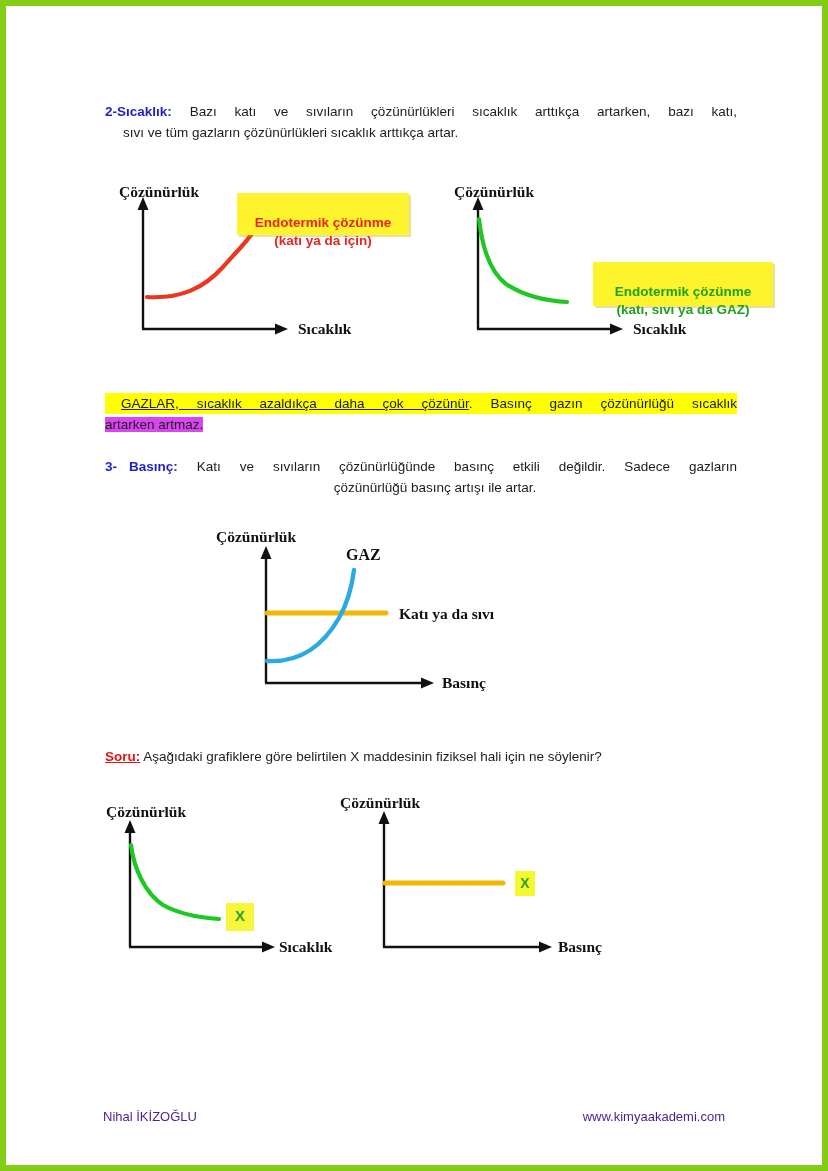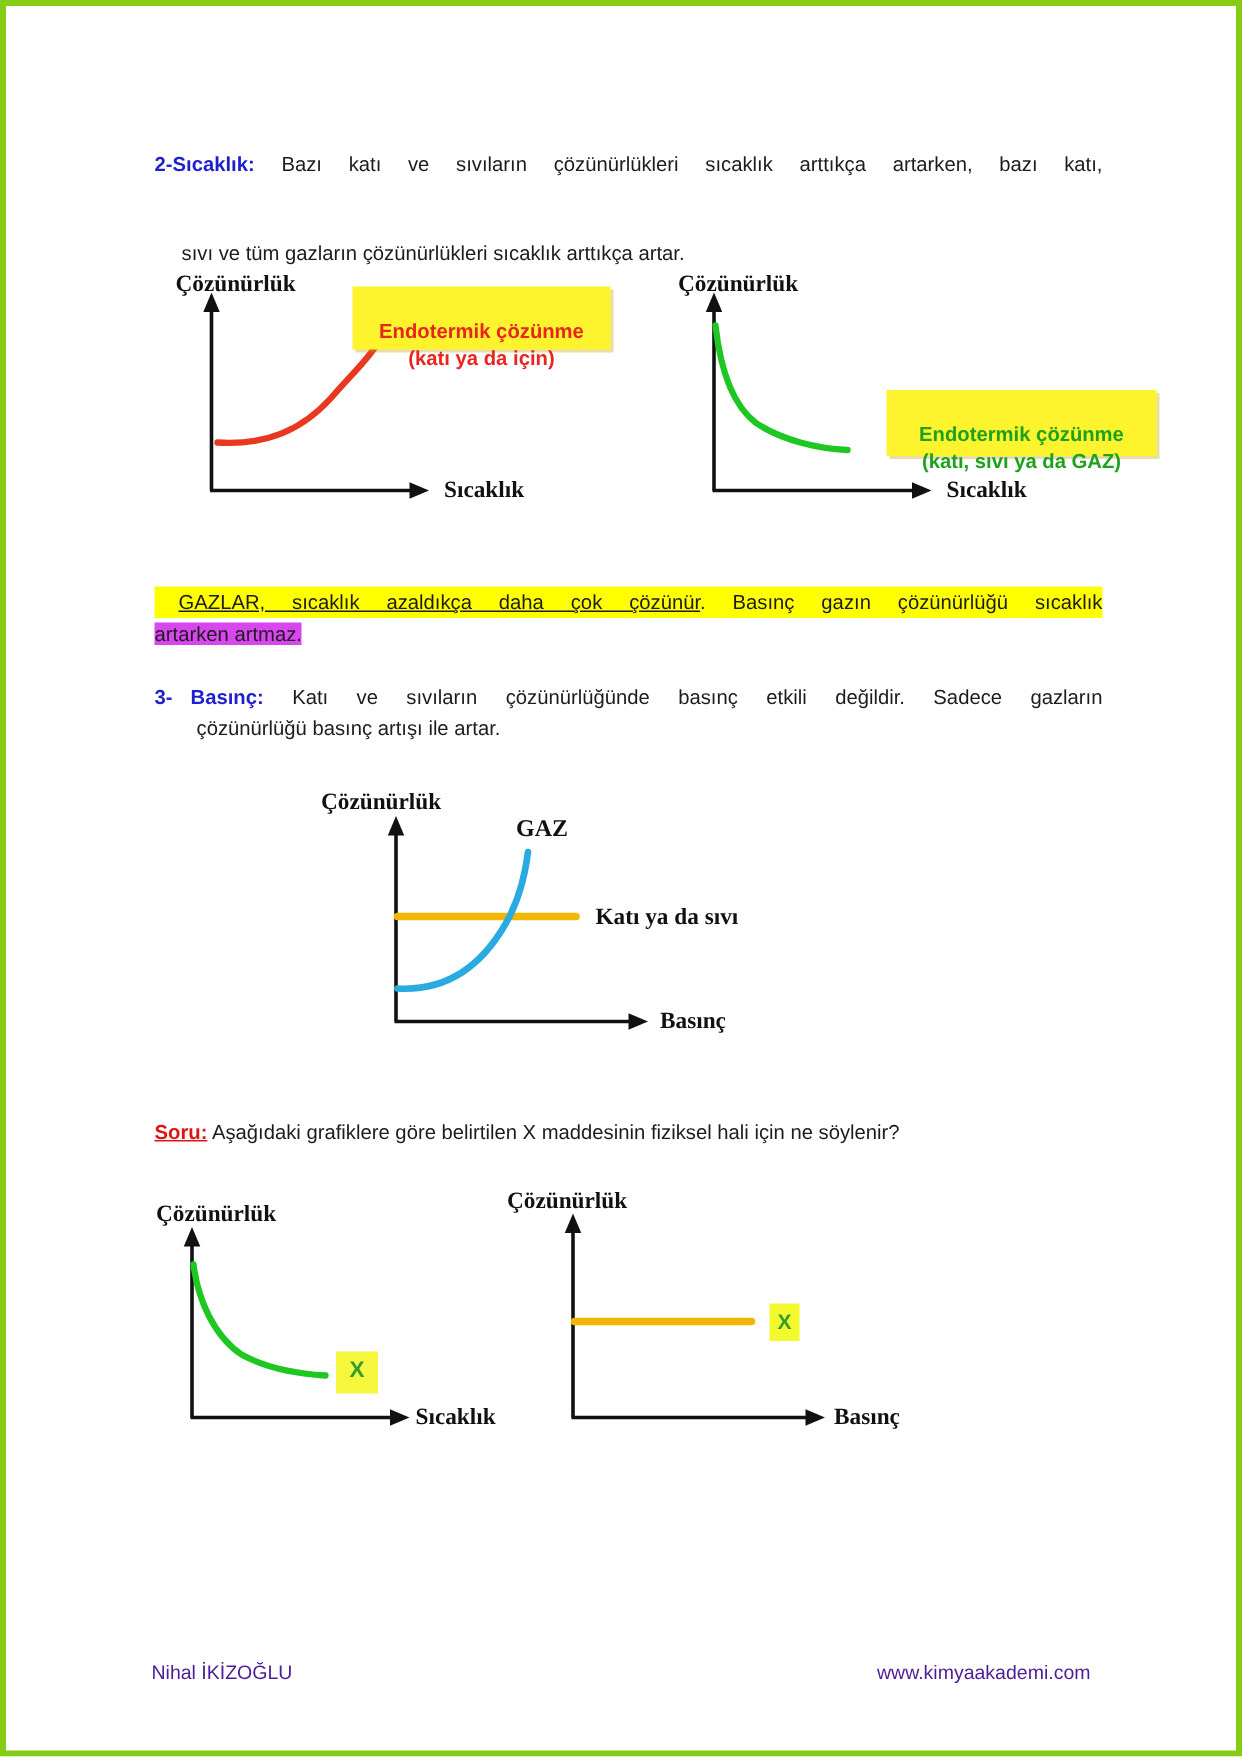--- a/index.html
+++ b/index.html
@@ -1,27 +1,27 @@
 <!DOCTYPE html>
 <html><head>
 <meta charset="utf-8">
 <style>
   html,body { margin:0; padding:0; background:#ffffff; }
   .page {
     position:relative; width:828px; height:1171px; background:#ffffff;
     font-family:"Liberation Sans", sans-serif; color:#1c1c1c;
-    border:4px solid #84cc16; box-sizing:border-box; overflow:hidden;
+    border:6px solid #84cc16; box-sizing:border-box; overflow:hidden;
   }
   .abs { position:absolute; }
   .body-text { font-size:13.5px; line-height:21px; color:#1c1c1c; }
   .nowrap { white-space:nowrap; }
   .stretch { text-align:justify; text-align-last:justify; }
   .blue-bold { color:#1f1fcc; font-weight:bold; }
-  .indent { padding-left:18px;margin-top:38px; }
-  .indent28 { padding-left:28px; }
+  .indent { padding-left:18px; }
+  .indent28 { padding-left:28px;text-align:center; }
   .serif-label {
     position:absolute; font-family:"Liberation Serif", serif; font-weight:bold;
     font-size:15.5px; color:#111; white-space:nowrap;
   }
   .ann-box {
     position:absolute; background:#fdf42e; text-align:center; font-weight:bold;
     font-size:13.5px; line-height:18px; box-sizing:border-box; padding-top:21px;
     box-shadow:2px 2px 0 rgba(190,160,0,0.35);
   }
   .red-text   { color:#e8251f; }

